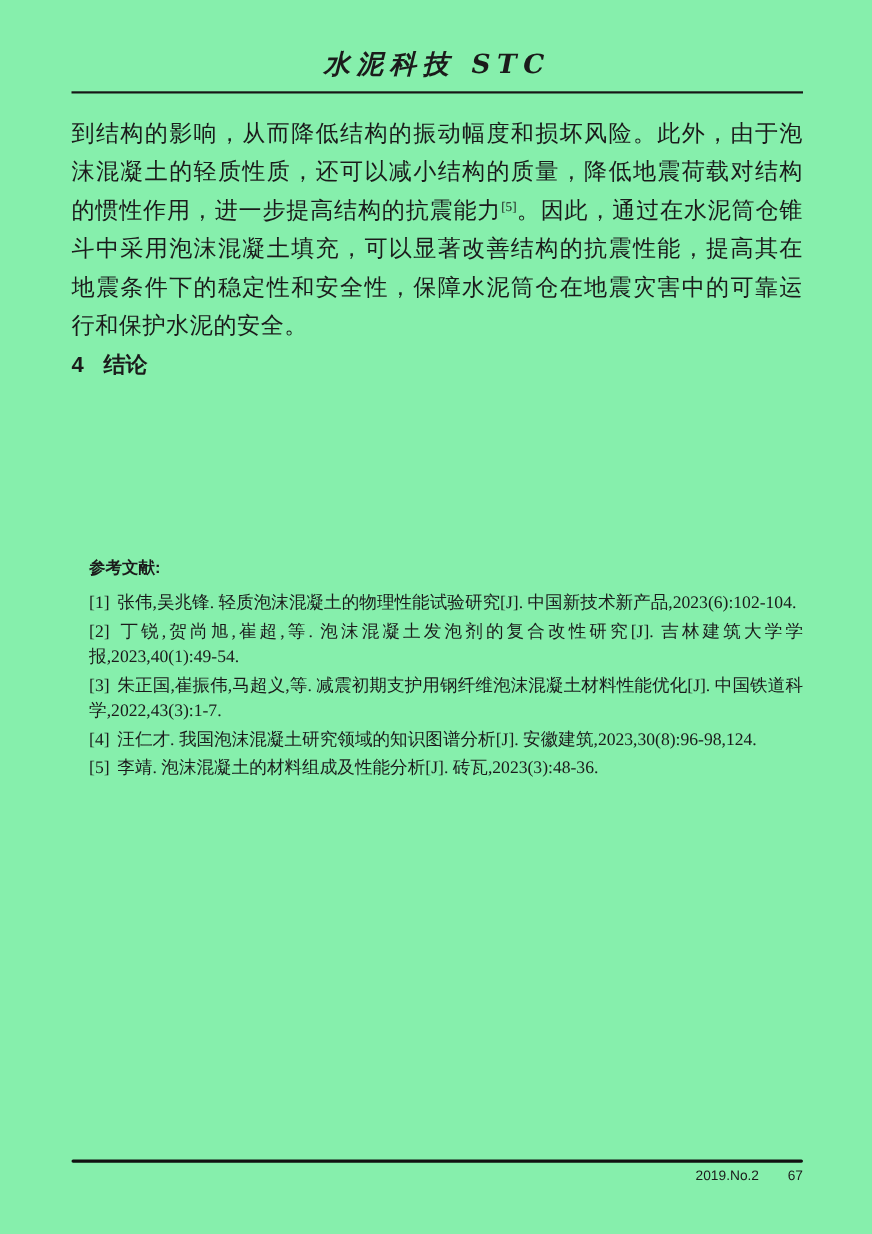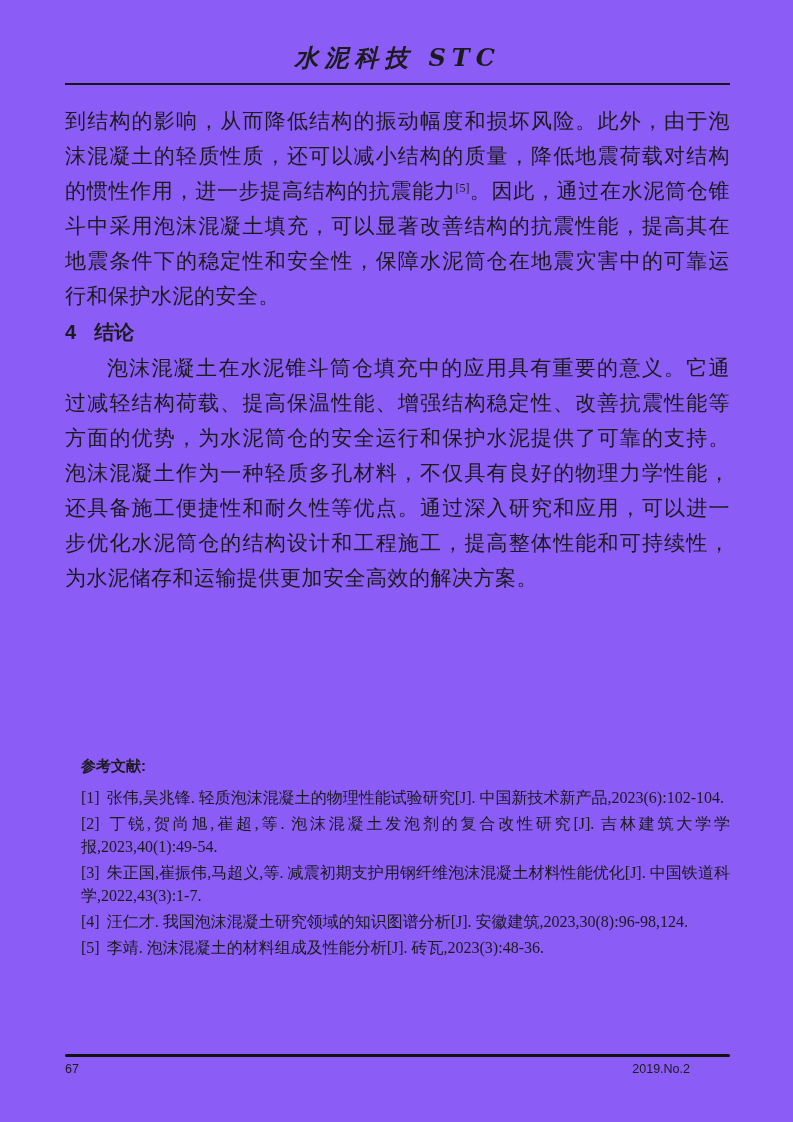--- a/index.html
+++ b/index.html
@@ -1,21 +1,21 @@
 <!DOCTYPE html>
 <html><head>
 <meta charset="utf-8">
 <style>
   html, body { margin: 0; padding: 0; background: #e8e8e8; }
   .page {
     position: relative;
     width: 793px;
     height: 1122px;
     margin: 0 auto;
-    background: #8b5cf6;
+    background: #86efac;
     color: #1b1b1b;
     font-family: "Liberation Serif", "DejaVu Serif", serif;
     overflow: hidden;
   }
   .content {
     position: absolute;
     left: 65px;
     top: 0;
     width: 665px;
   }
@@ -91,21 +91,21 @@
     border-radius: 2px;
   }
   .footer-row {
     position: relative;
     margin-top: 4px;
     font-family: "Liberation Sans", "DejaVu Sans", sans-serif;
     font-size: 12.5px;
     line-height: 16px;
   }
   .page-number {
-    text-align: left;
+    text-align: right;
     width: 100%;
   }
   .issue-label {
     position: absolute;
     top: 0;
     right: 40px;
   }
 </style>
 </head>
 <body>
@@ -114,21 +114,20 @@
   <div class="content">
 
     <div class="journal-title">水泥科技 STC</div>
 
     <hr class="header-rule">
 
     <p class="para para-continued"><span>到结构的影响，从而降低结构的振动幅度和损坏风险。此外，由于泡沫混凝土的轻质性质，还可以减小结构的质量，降低地震荷载对结构的惯性作用，进一步提高结构的抗震能力</span><sup>[5]</sup><span>。因此，通过在水泥筒仓锥斗中采用泡沫混凝土填充，可以显著改善结构的抗震性能，提高其在地震条件下的稳定性和安全性，保障水泥筒仓在地震灾害中的可靠运行和保护水泥的安全。</span></p>
 
     <h2 class="section-heading"><span class="section-number">4</span><span>结论</span></h2>
 
-    <p class="para section-para">泡沫混凝土在水泥锥斗筒仓填充中的应用具有重要的意义。它通过减轻结构荷载、提高保温性能、增强结构稳定性、改善抗震性能等方面的优势，为水泥筒仓的安全运行和保护水泥提供了可靠的支持。泡沫混凝土作为一种轻质多孔材料，不仅具有良好的物理力学性能，还具备施工便捷性和耐久性等优点。通过深入研究和应用，可以进一步优化水泥筒仓的结构设计和工程施工，提高整体性能和可持续性，为水泥储存和运输提供更加安全高效的解决方案。</p>
 
     <div class="references">
       <p class="ref-heading">参考文献:</p>
 
       <p class="ref-item"><span class="ref-label">[1]</span><span>张伟,吴兆锋. 轻质泡沫混凝土的物理性能试验研究[J]. 中国新技术新产品,2023(6):102-104.</span></p>
 
       <p class="ref-item"><span class="ref-label">[2]</span><span>丁锐,贺尚旭,崔超,等. 泡沫混凝土发泡剂的复合改性研究[J]. 吉林建筑大学学报,2023,40(1):49-54.</span></p>
 
       <p class="ref-item"><span class="ref-label">[3]</span><span>朱正国,崔振伟,马超义,等. 减震初期支护用钢纤维泡沫混凝土材料性能优化[J]. 中国铁道科学,2022,43(3):1-7.</span></p>
 

